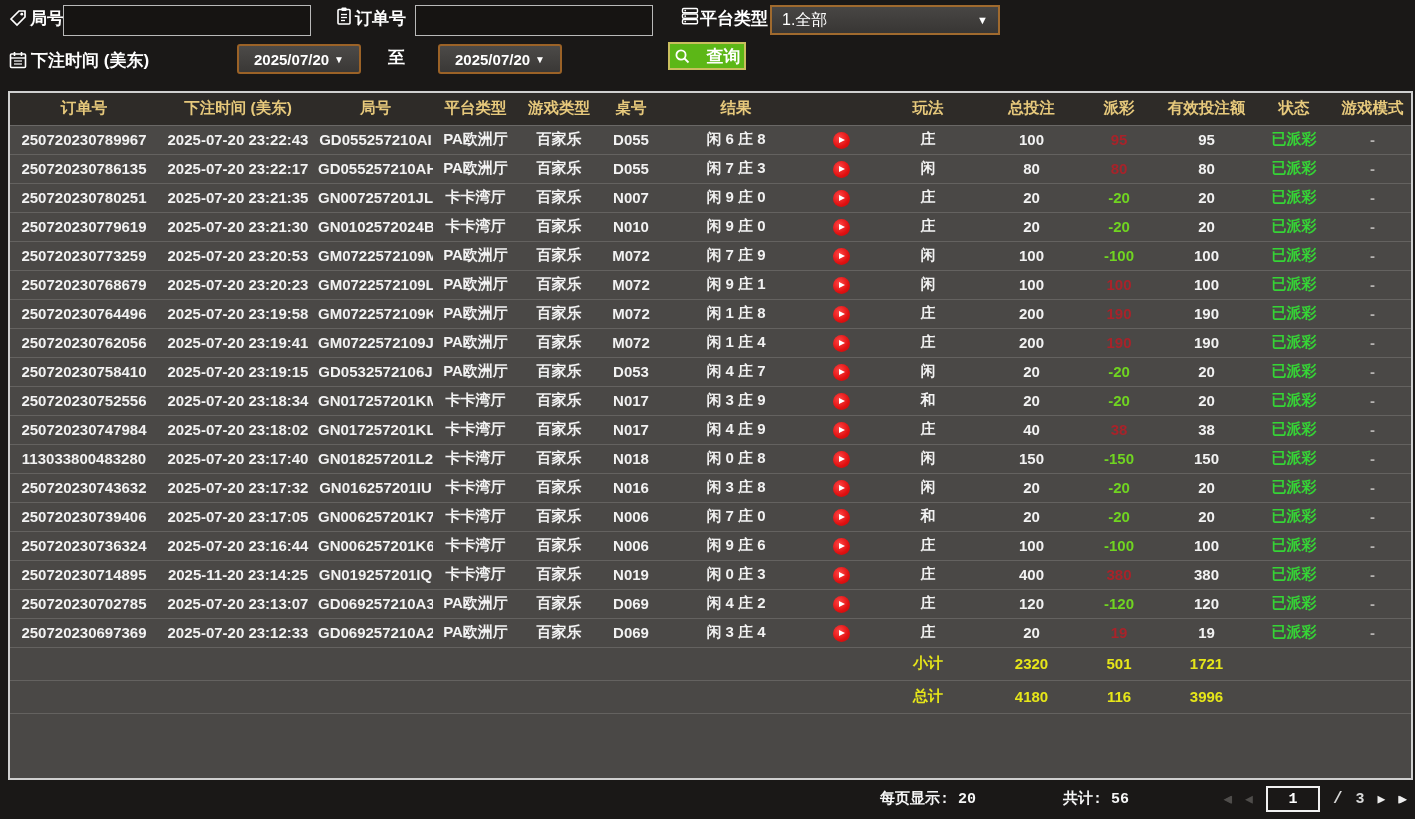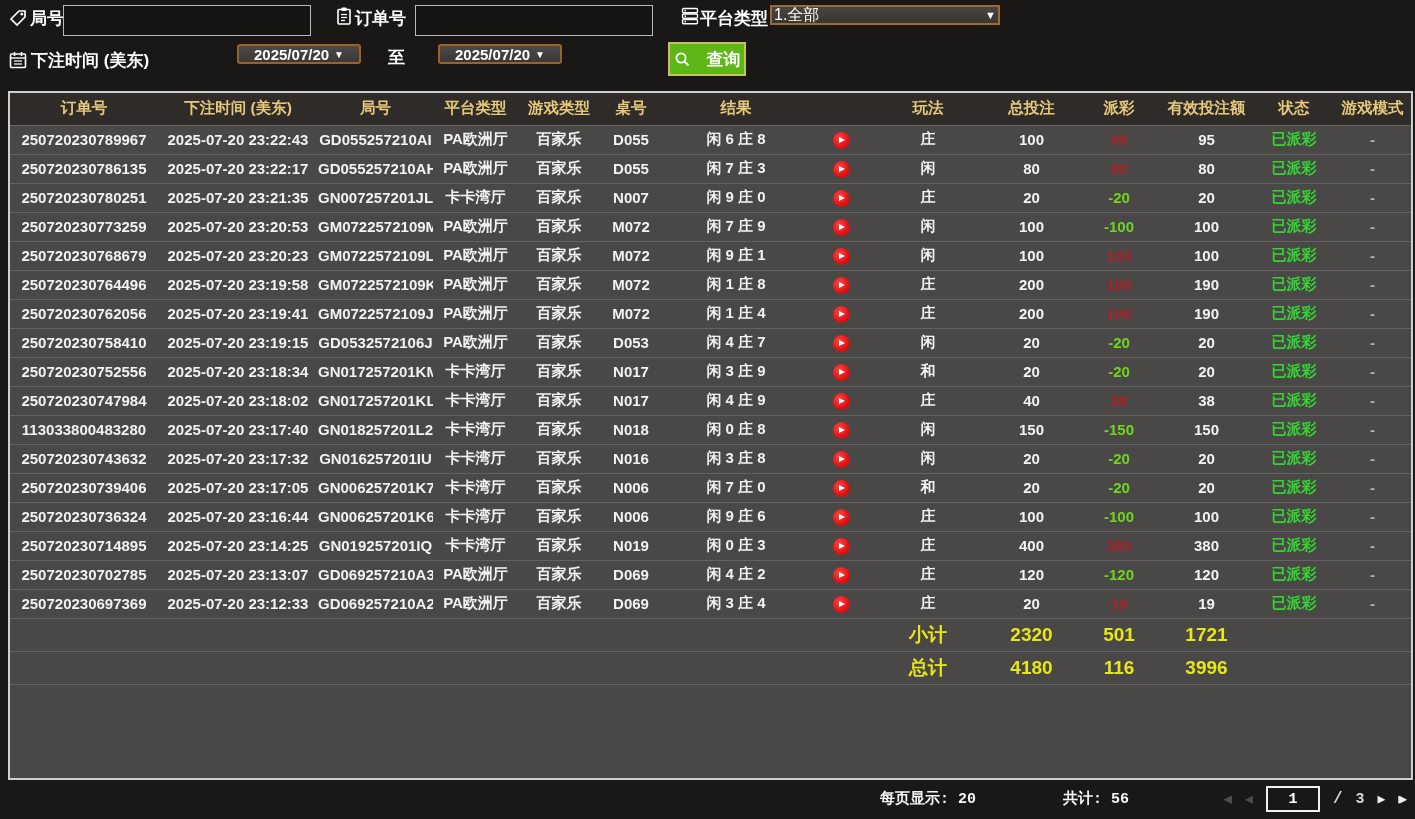--- a/index.html
+++ b/index.html
@@ -14,38 +14,38 @@
   
   .filterbar { position:absolute; top:0; left:0; width:100%; height:92px; }
   .flabel { position:absolute; font-weight:bold; font-size:17px; color:#fff; white-space:nowrap; }
   .ficon  { position:absolute; width:20px; height:20px; }
   .txtinput {
     position:absolute; height:31px; background:#161412;
     border:1px solid #b9b9b9; color:#fff; font-size:15px; padding:0 8px;
     font-family:inherit;
   }
   .datebox {
-    position:absolute; height:20px; width:124px;
+    position:absolute; height:30px; width:124px;
     background:linear-gradient(#4c4a48,#3a3836);
     border:2px solid #9b6227; border-radius:3px;
     color:#fff; font-weight:bold; font-size:15px;
     display:flex; align-items:center; justify-content:center; gap:5px;
     cursor:pointer;
   }
   .datebox .caret { font-size:10px; }
   .selectbox {
-    position:absolute; left:770px; top:5px; width:230px; height:20px;
+    position:absolute; left:770px; top:5px; width:230px; height:30px;
     background:linear-gradient(#484644,#383634);
     border:2px solid #a06a2e; border-radius:0;
     color:#fff; font-size:16px; display:flex; align-items:center;
-    padding:0 2px; cursor:pointer;
+    padding:0 10px; cursor:pointer;
   }
   .selectbox .caret { margin-left:auto; font-size:11px; }
   .querybtn {
-    position:absolute; left:668px; top:42px; width:78px; height:34px;
+    position:absolute; left:668px; top:42px; width:78px; height:28px;
     background:#5cb717; border:2px solid #c9bf5e;
     color:#fff; font-weight:bold; font-size:17px;
     display:flex; align-items:center; justify-content:center; gap:16px;
     cursor:pointer;
   }
   
   .table-wrap {
     position:absolute; top:91px; left:8px; width:1405px; height:689px;
     border:2px solid #cfcfcf; background:#4a4846;
   }
@@ -57,21 +57,21 @@
   }
   td {
     height:29px; background:#4a4846; color:#f2f2f2;
     font-size:15px; font-weight:600; text-align:center;
     border-bottom:1px solid #646260; white-space:nowrap; overflow:hidden;
   }
   td.pos { color:#a8232a; }
   td.neg { color:#70d421; }
   td.status { color:#35d435; }
   td.mode { color:#b5b3b1; }
-  tr.sum td { color:#e6e619; font-weight:bold; height:33px; font-size:19px; }
+  tr.sum td { color:#e6e619; font-weight:bold; height:33px; font-size:15px; }
   .play {
     width:17px; height:17px; border-radius:50%;
     background:radial-gradient(circle at 38% 35%, #ff4545 0%, #e01010 60%, #c00b0b 100%);
     display:inline-flex; align-items:center; justify-content:center;
     cursor:pointer; vertical-align:middle;
   }
   .play::after {
     content:""; display:block; margin-left:2px;
     border-left:6px solid #fff; border-top:3.5px solid transparent; border-bottom:3.5px solid transparent;
   }
@@ -246,20 +246,36 @@
           <td>闲 9 庄 0</td>
           <td><span class="play"></span></td>
           <td>庄</td>
           <td>20</td>
           <td class="neg">-20</td>
           <td>20</td>
           <td class="status">已派彩</td>
           <td class="mode">-</td>
         </tr>
         <tr>
+          <td>250720230779619</td>
+          <td>2025-07-20 23:21:30</td>
+          <td>GN0102572024B</td>
+          <td>卡卡湾厅</td>
+          <td>百家乐</td>
+          <td>N010</td>
+          <td>闲 9 庄 0</td>
+          <td><span class="play"></span></td>
+          <td>庄</td>
+          <td>20</td>
+          <td class="neg">-20</td>
+          <td>20</td>
+          <td class="status">已派彩</td>
+          <td class="mode">-</td>
+        </tr>
+        <tr>
           <td>250720230773259</td>
           <td>2025-07-20 23:20:53</td>
           <td>GM0722572109M</td>
           <td>PA欧洲厅</td>
           <td>百家乐</td>
           <td>M072</td>
           <td>闲 7 庄 9</td>
           <td><span class="play"></span></td>
           <td>闲</td>
           <td>100</td>
@@ -423,21 +439,21 @@
           <td><span class="play"></span></td>
           <td>庄</td>
           <td>100</td>
           <td class="neg">-100</td>
           <td>100</td>
           <td class="status">已派彩</td>
           <td class="mode">-</td>
         </tr>
         <tr>
           <td>250720230714895</td>
-          <td>2025-07-20 23:14:25</td>
+          <td>2025-11-20 23:14:25</td>
           <td>GN019257201IQ</td>
           <td>卡卡湾厅</td>
           <td>百家乐</td>
           <td>N019</td>
           <td>闲 0 庄 3</td>
           <td><span class="play"></span></td>
           <td>庄</td>
           <td>400</td>
           <td class="pos">380</td>
           <td>380</td>

